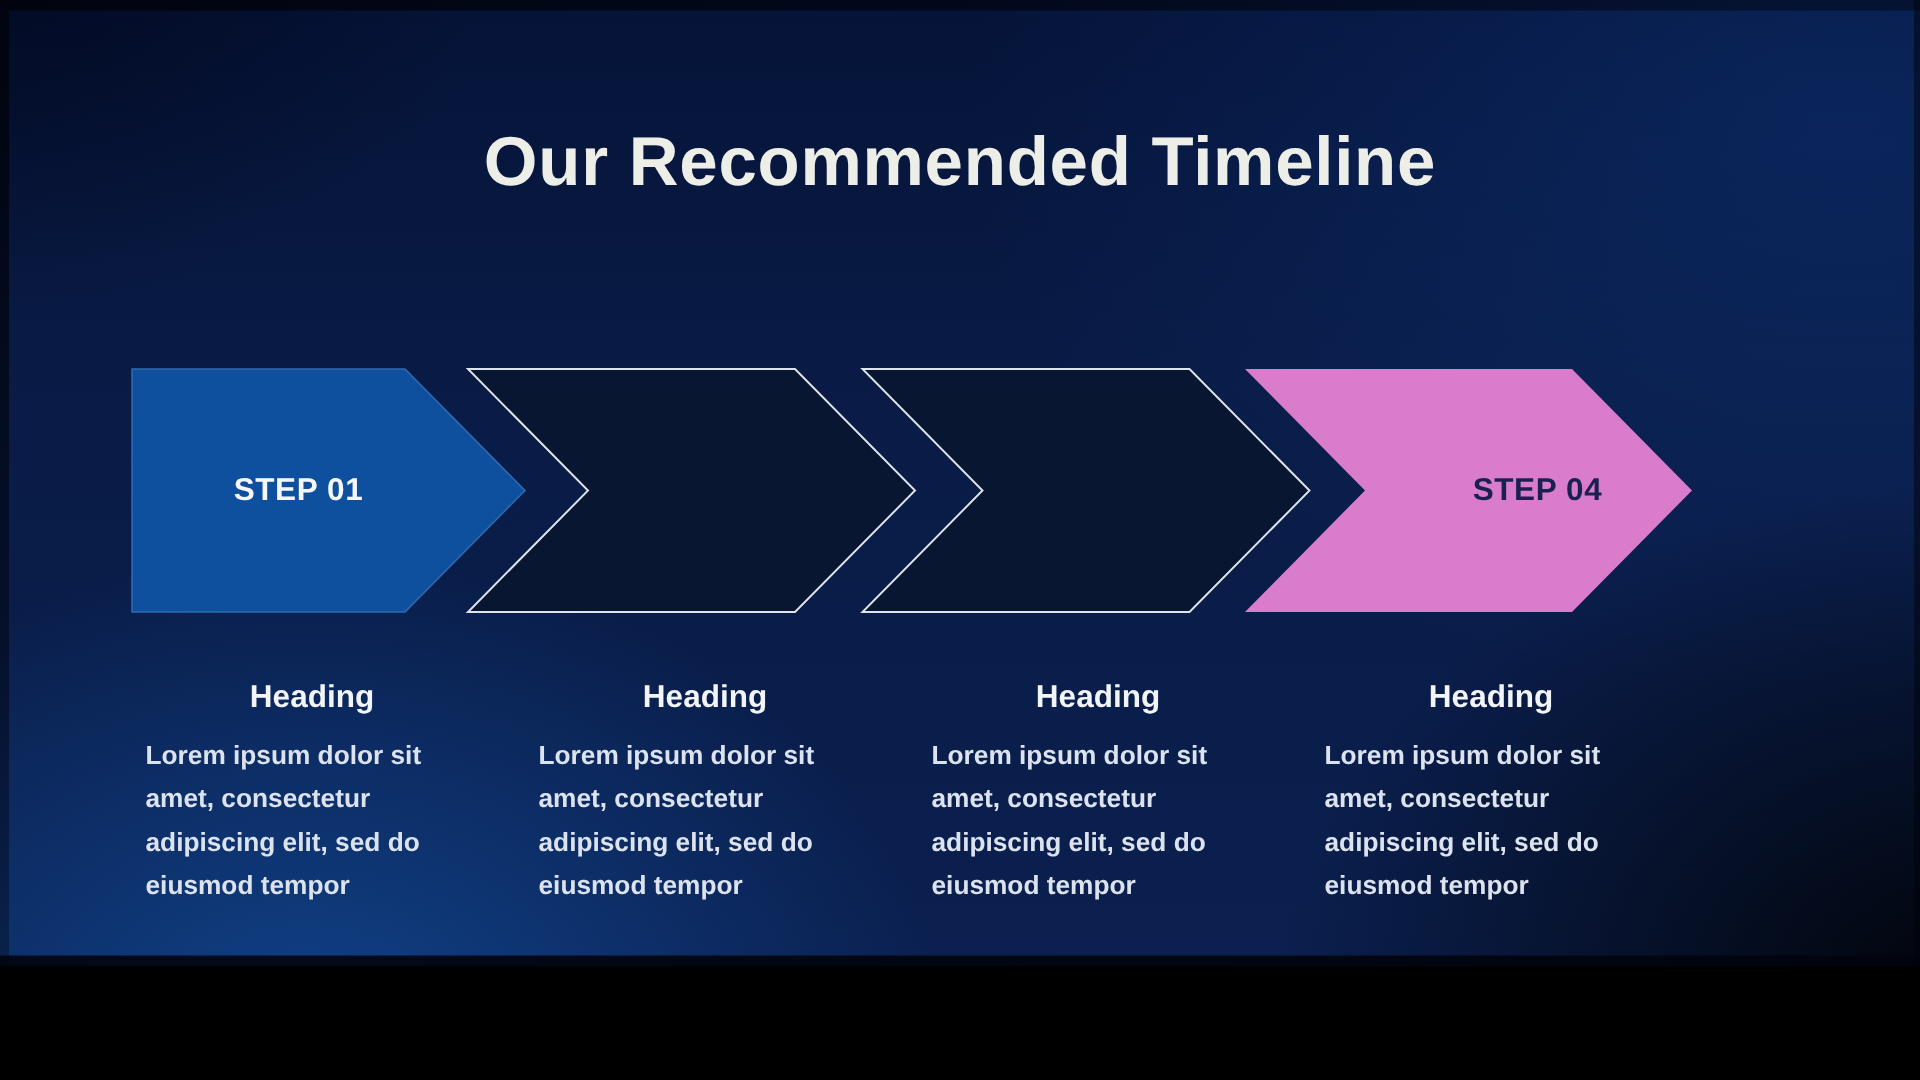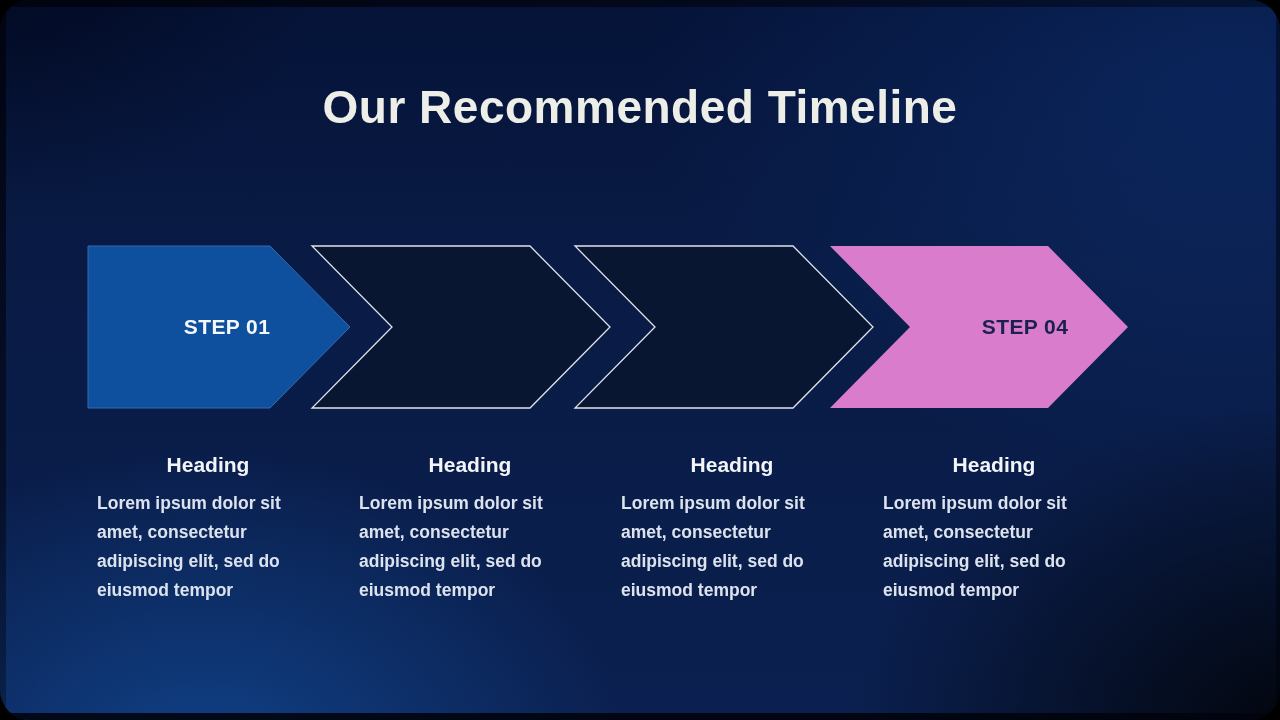--- a/index.html
+++ b/index.html
@@ -1,27 +1,26 @@
 <!DOCTYPE html>
 <html><head>
 <meta charset="utf-8">
 <style>
   html,body{margin:0;padding:0;background:#000;}
   .slide{
     position:relative;
-    width:1280px;height:720px;
+    width:1280px;height:644px;
     overflow:hidden;
     font-family:"Liberation Sans", sans-serif;
     background:
       radial-gradient(700px 520px at 16% 106%, rgba(20,92,180,0.55), rgba(20,92,180,0) 60%),
       radial-gradient(760px 560px at 103% 104%, rgba(0,0,0,0.92), rgba(0,0,0,0) 62%),
       radial-gradient(900px 600px at 96% 12%, rgba(17,62,142,0.38), rgba(17,62,142,0) 65%),
       radial-gradient(620px 420px at -3% -6%, rgba(0,1,12,0.55), rgba(0,1,12,0) 60%),
       linear-gradient(180deg, #051338 0%, #091b45 38%, #0b2050 100%);
-    border-radius: 30px;
   }
   .edge{position:absolute;pointer-events:none;}
   .edge.top{left:0;top:0;width:100%;height:7px;
     background:linear-gradient(90deg, rgba(1,4,14,0.95), rgba(1,4,14,0.45));}
   .edge.bottom{left:0;bottom:0;width:100%;height:7px;
     background:linear-gradient(90deg, rgba(1,4,14,0.9), rgba(1,4,14,0.95));}
   .edge.left{left:0;top:0;width:6px;height:100%;
     background:linear-gradient(180deg, rgba(1,4,14,0.9), rgba(1,4,14,0.35));}
   .edge.right{right:0;top:0;width:4px;height:100%;
     background:rgba(0,2,10,0.5);}
@@ -38,21 +37,21 @@
   .chev.outlined{stroke:#dfe3ec;stroke-width:1.3;}
   .chev.blue{stroke:#2f6cb2;stroke-width:1;}
   .chev.pink{stroke:none;}
 
   .step-label{
     position:absolute;top:246px;height:162px;
     display:flex;align-items:center;justify-content:center;
     font-size:21px;font-weight:700;letter-spacing:0.4px;
     color:#f5f7fa;white-space:nowrap;
   }
-  #lbl1{left:88px;width:222px;padding-left:28px;}
+  #lbl1{left:88px;width:222px;}
   #lbl2{left:392px;width:138px;}
   #lbl3{left:655px;width:138px;}
   #lbl4{left:956px;width:138px;color:#1a2050;}
 
   .col{position:absolute;top:452px;width:222px;}
   #col1{left:97px;} #col2{left:359px;} #col3{left:621px;} #col4{left:883px;}
   .col-heading{
     margin:0 0 11px 0;
     font-size:21px;line-height:26px;font-weight:700;color:#f1f4f8;text-align:center;
   }

